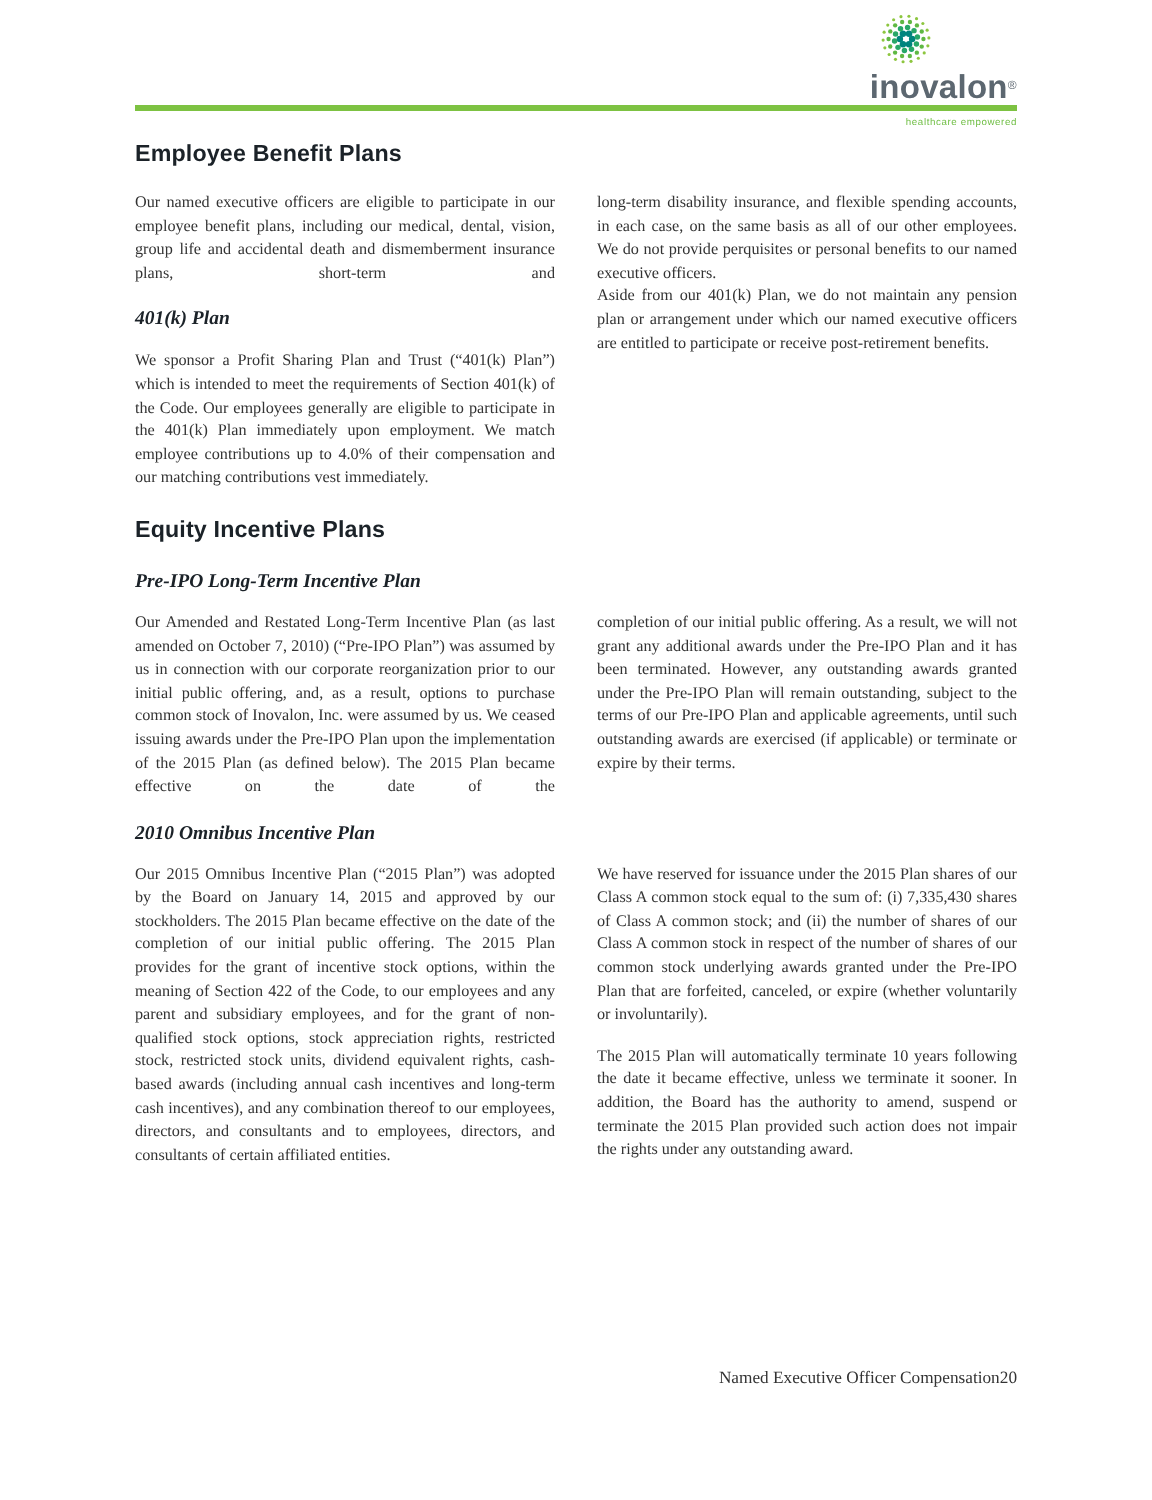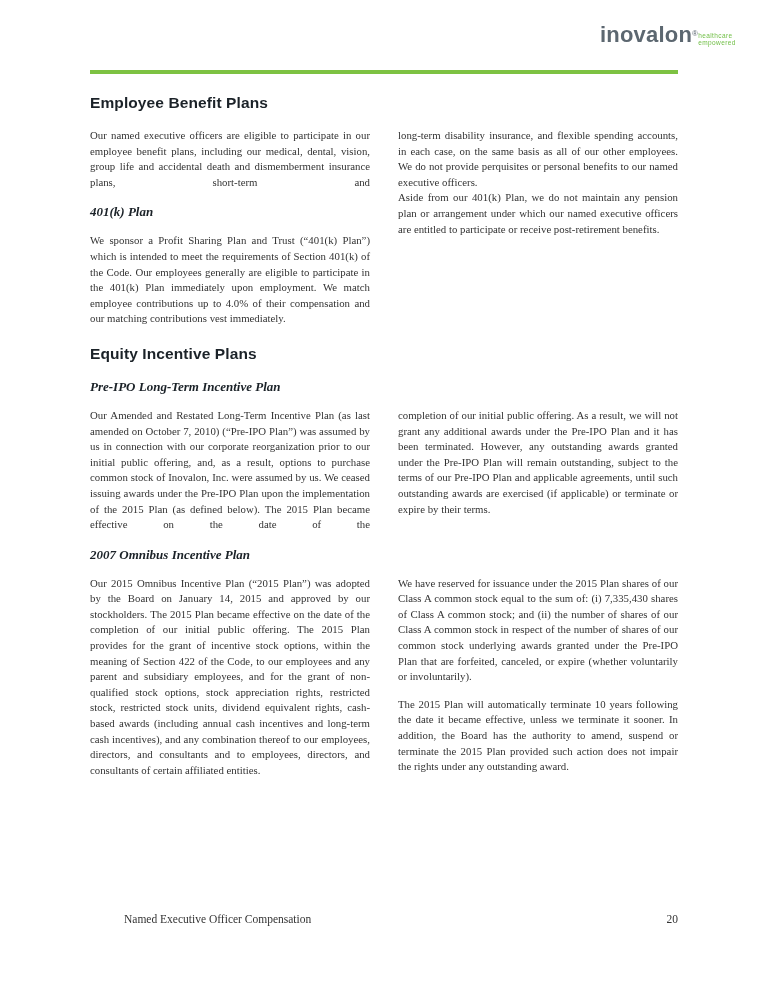--- a/index.html
+++ b/index.html
@@ -11,21 +11,21 @@
     -webkit-font-smoothing:antialiased;
   }
 
   .header-rule {
     position:absolute; left:90px; top:70px; width:588px; height:4px;
     background:var(--rule_green, #7DC242);
   }
 
   .logo {
     position:absolute; top:6px; right:90px; width:132px;
-    display:flex; flex-direction:row; align-items:flex-end;
+    display:flex; flex-direction:column; align-items:flex-end;
     font-family:"Liberation Sans", sans-serif;
   }
   .logo .swirl { width:40px; height:40px; margin-right:54px; }
   .logo .brand {
     font-size:22px; line-height:22px; font-weight:600; letter-spacing:0.2px;
     color:var(--brand_text, #5C6770);
   }
   .logo .brand sup { font-size:8px; font-weight:400; vertical-align:6px; }
   .logo .tagline {
     margin-top:9px; font-size:6.5px; letter-spacing:0.4px;
@@ -54,22 +54,22 @@
   p.body {
     font-size:10.8px; line-height:15.6px;
     text-align:justify;
     color:var(--body_text, #333);
   }
   p.body.cont { text-align-last: justify; }
   p.body + p.body { margin-top:12px; }
 
   .footer {
     position:absolute; left:90px; right:90px; top:913px;
-    display:flex; justify-content:space-between; align-items:baseline;
-    font-size:11.5px; color:var(--body_text, #333);margin-left:34px;
+    display:flex; justify-content:flex-end; align-items:baseline;
+    font-size:11.5px; color:var(--body_text, #333);
   }
 </style>
 </head>
 <body>
 
 <div class="header-rule"></div>
 
 <div class="logo">
   <svg class="swirl" viewBox="0 0 44 44">
       <circle cx="26.50" cy="22.00" r="2.4" fill="#00847E"></circle>
@@ -154,21 +154,21 @@
 
   <div class="cols">
     <div class="col">
       <p class="body cont">Our Amended and Restated Long-Term Incentive Plan (as last amended on October 7, 2010) (“Pre-IPO Plan”) was assumed by us in connection with our corporate reorganization prior to our initial public offering, and, as a result, options to purchase common stock of Inovalon, Inc. were assumed by us. We ceased issuing awards under the Pre-IPO Plan upon the implementation of the 2015 Plan (as defined below). The 2015 Plan became effective on the date of the</p>
     </div>
     <div class="col">
       <p class="body">completion of our initial public offering. As a result, we will not grant any additional awards under the Pre-IPO Plan and it has been terminated. However, any outstanding awards granted under the Pre-IPO Plan will remain outstanding, subject to the terms of our Pre-IPO Plan and applicable agreements, until such outstanding awards are exercised (if applicable) or terminate or expire by their terms.</p>
     </div>
   </div>
 
-  <h2 class="sub standalone">2007 Omnibus Incentive Plan</h2>
+  <h2 class="sub standalone">2010 Omnibus Incentive Plan</h2>
 
   <div class="cols">
     <div class="col">
       <p class="body">Our 2015 Omnibus Incentive Plan (“2015 Plan”) was adopted by the Board on January 14, 2015 and approved by our stockholders. The 2015 Plan became effective on the date of the completion of our initial public offering. The 2015 Plan provides for the grant of incentive stock options, within the meaning of Section 422 of the Code, to our employees and any parent and subsidiary employees, and for the grant of non-qualified stock options, stock appreciation rights, restricted stock, restricted stock units, dividend equivalent rights, cash-based awards (including annual cash incentives and long-term cash incentives), and any combination thereof to our employees, directors, and consultants and to employees, directors, and consultants of certain affiliated entities.</p>
     </div>
     <div class="col">
       <p class="body">We have reserved for issuance under the 2015 Plan shares of our Class A common stock equal to the sum of: (i) 7,335,430 shares of Class A common stock; and (ii) the number of shares of our Class A common stock in respect of the number of shares of our common stock underlying awards granted under the Pre-IPO Plan that are forfeited, canceled, or expire (whether voluntarily or involuntarily).</p>
       <p class="body">The 2015 Plan will automatically terminate 10 years following the date it became effective, unless we terminate it sooner. In addition, the Board has the authority to amend, suspend or terminate the 2015 Plan provided such action does not impair the rights under any outstanding award.</p>
     </div>
   </div>

